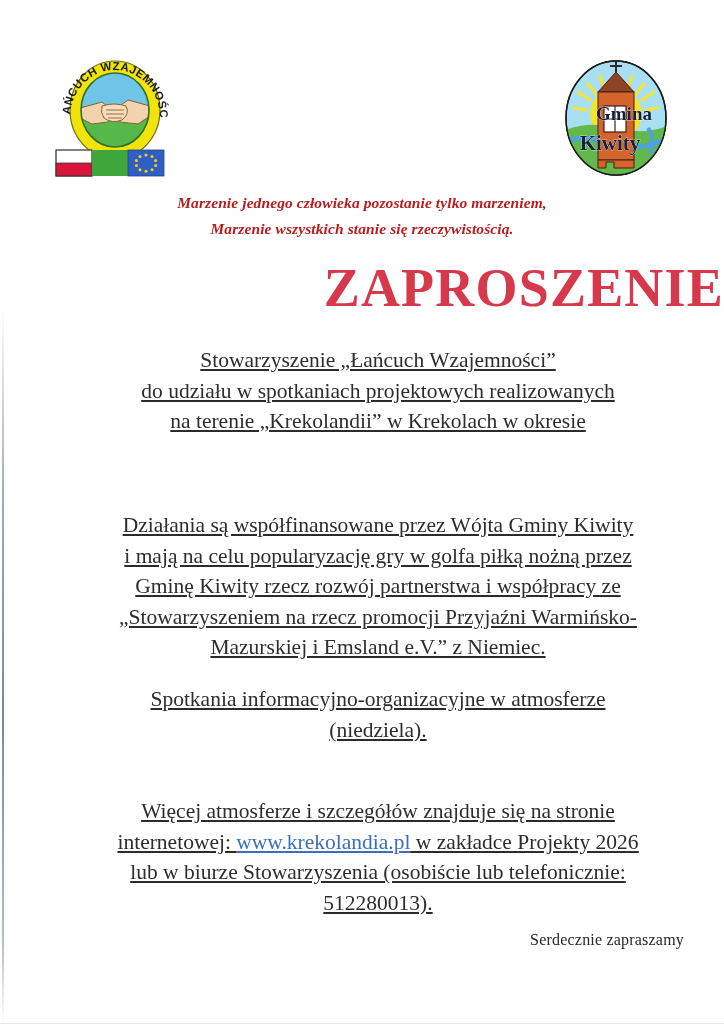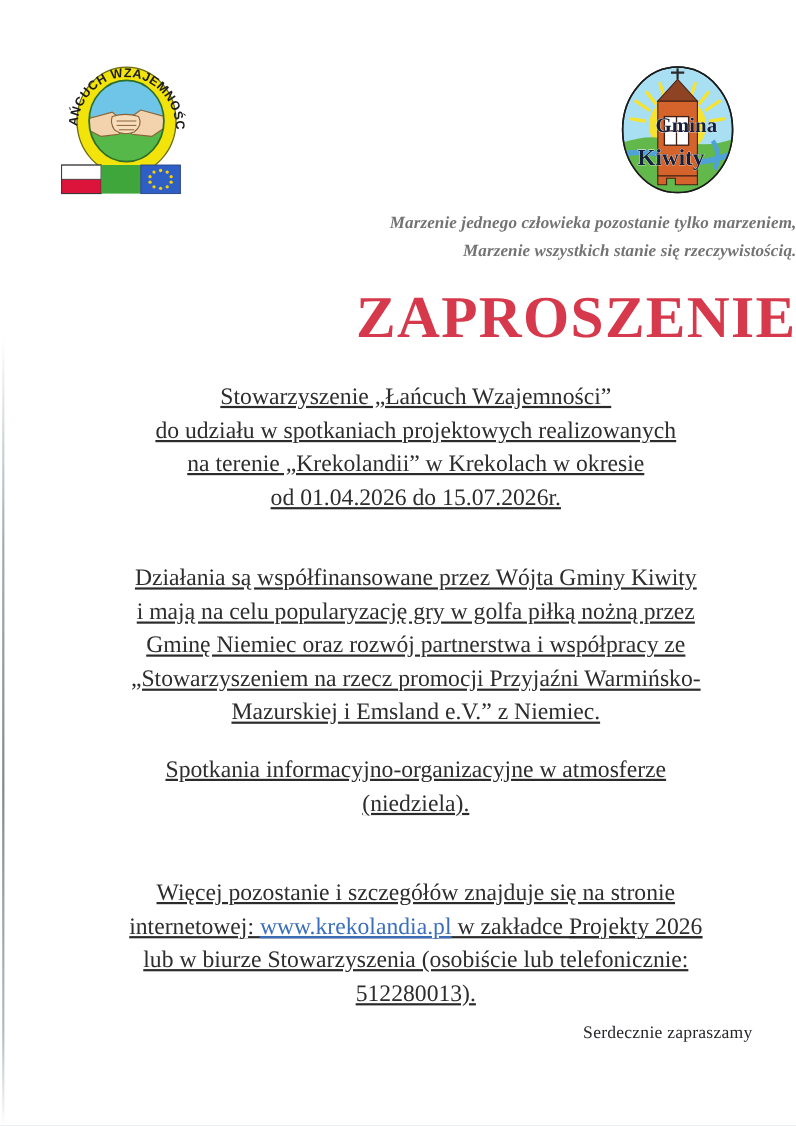--- a/index.html
+++ b/index.html
@@ -72,26 +72,26 @@
     height: 120px;
   }
   .logo-gk svg { display: block; }
 
   
   .epigraph {
     position: absolute;
     left: 0;
     top: 190px;
     width: 724px;
-    text-align: right;
+    text-align: center;
     font-style: italic;
     font-weight: bold;
     font-size: 15.5px;
     line-height: 26px;
-    color: #737373;
+    color: #b91c1c;
     letter-spacing: 0.1px;
   }
   .epigraph .line1 { display: block; }
   .epigraph .line2 { display: block; }
 
   
   .title {
     position: absolute;
     left: 0;
     top: 259px;
@@ -261,44 +261,43 @@
     <span class="line2">Marzenie wszystkich stanie się rzeczywistością.</span>
   </div>
 
   <div class="title">ZAPROSZENIE</div>
 
   <div class="body-block" id="p1">
     <p class="para">
       <span class="l">Stowarzyszenie „Łańcuch Wzajemności”</span>
       <span class="l">do udziału w spotkaniach projektowych realizowanych</span>
       <span class="l">na terenie „Krekolandii” w Krekolach w okresie</span>
-      <span class="l">od 01.04.2026 do 15.07.2026r.</span>
     </p>
   </div>
 
   <div class="body-block" id="p2">
     <p class="para">
       <span class="l">Działania są współfinansowane przez Wójta Gminy Kiwity</span>
       <span class="l">i mają na celu popularyzację gry w golfa piłką nożną przez</span>
-      <span class="l">Gminę Niemiec oraz rozwój partnerstwa i współpracy ze</span>
+      <span class="l">Gminę Kiwity rzecz rozwój partnerstwa i współpracy ze</span>
       <span class="l">„Stowarzyszeniem na rzecz promocji Przyjaźni Warmińsko-</span>
       <span class="l">Mazurskiej i Emsland e.V.” z Niemiec.</span>
     </p>
   </div>
 
   <div class="body-block" id="p3">
     <p class="para">
       <span class="l">Spotkania informacyjno-organizacyjne w atmosferze</span>
       <span class="l">(niedziela).</span>
     </p>
   </div>
 
   <div class="body-block" id="p4">
     <p class="para">
-      <span class="l">Więcej pozostanie i szczegółów znajduje się na stronie</span>
+      <span class="l">Więcej atmosferze i szczegółów znajduje się na stronie</span>
       <span class="l"><span>internetowej: </span><a class="link-url" href="#">www.krekolandia.pl</a><span> w zakładce </span><span class="underlined">Projekty 2026</span></span>
       <span class="l">lub w biurze Stowarzyszenia (osobiście lub telefonicznie:</span>
       <span class="l">512280013).</span>
     </p>
   </div>
 
   <div class="closing">Serdecznie zapraszamy</div>
 
 </div>
 

